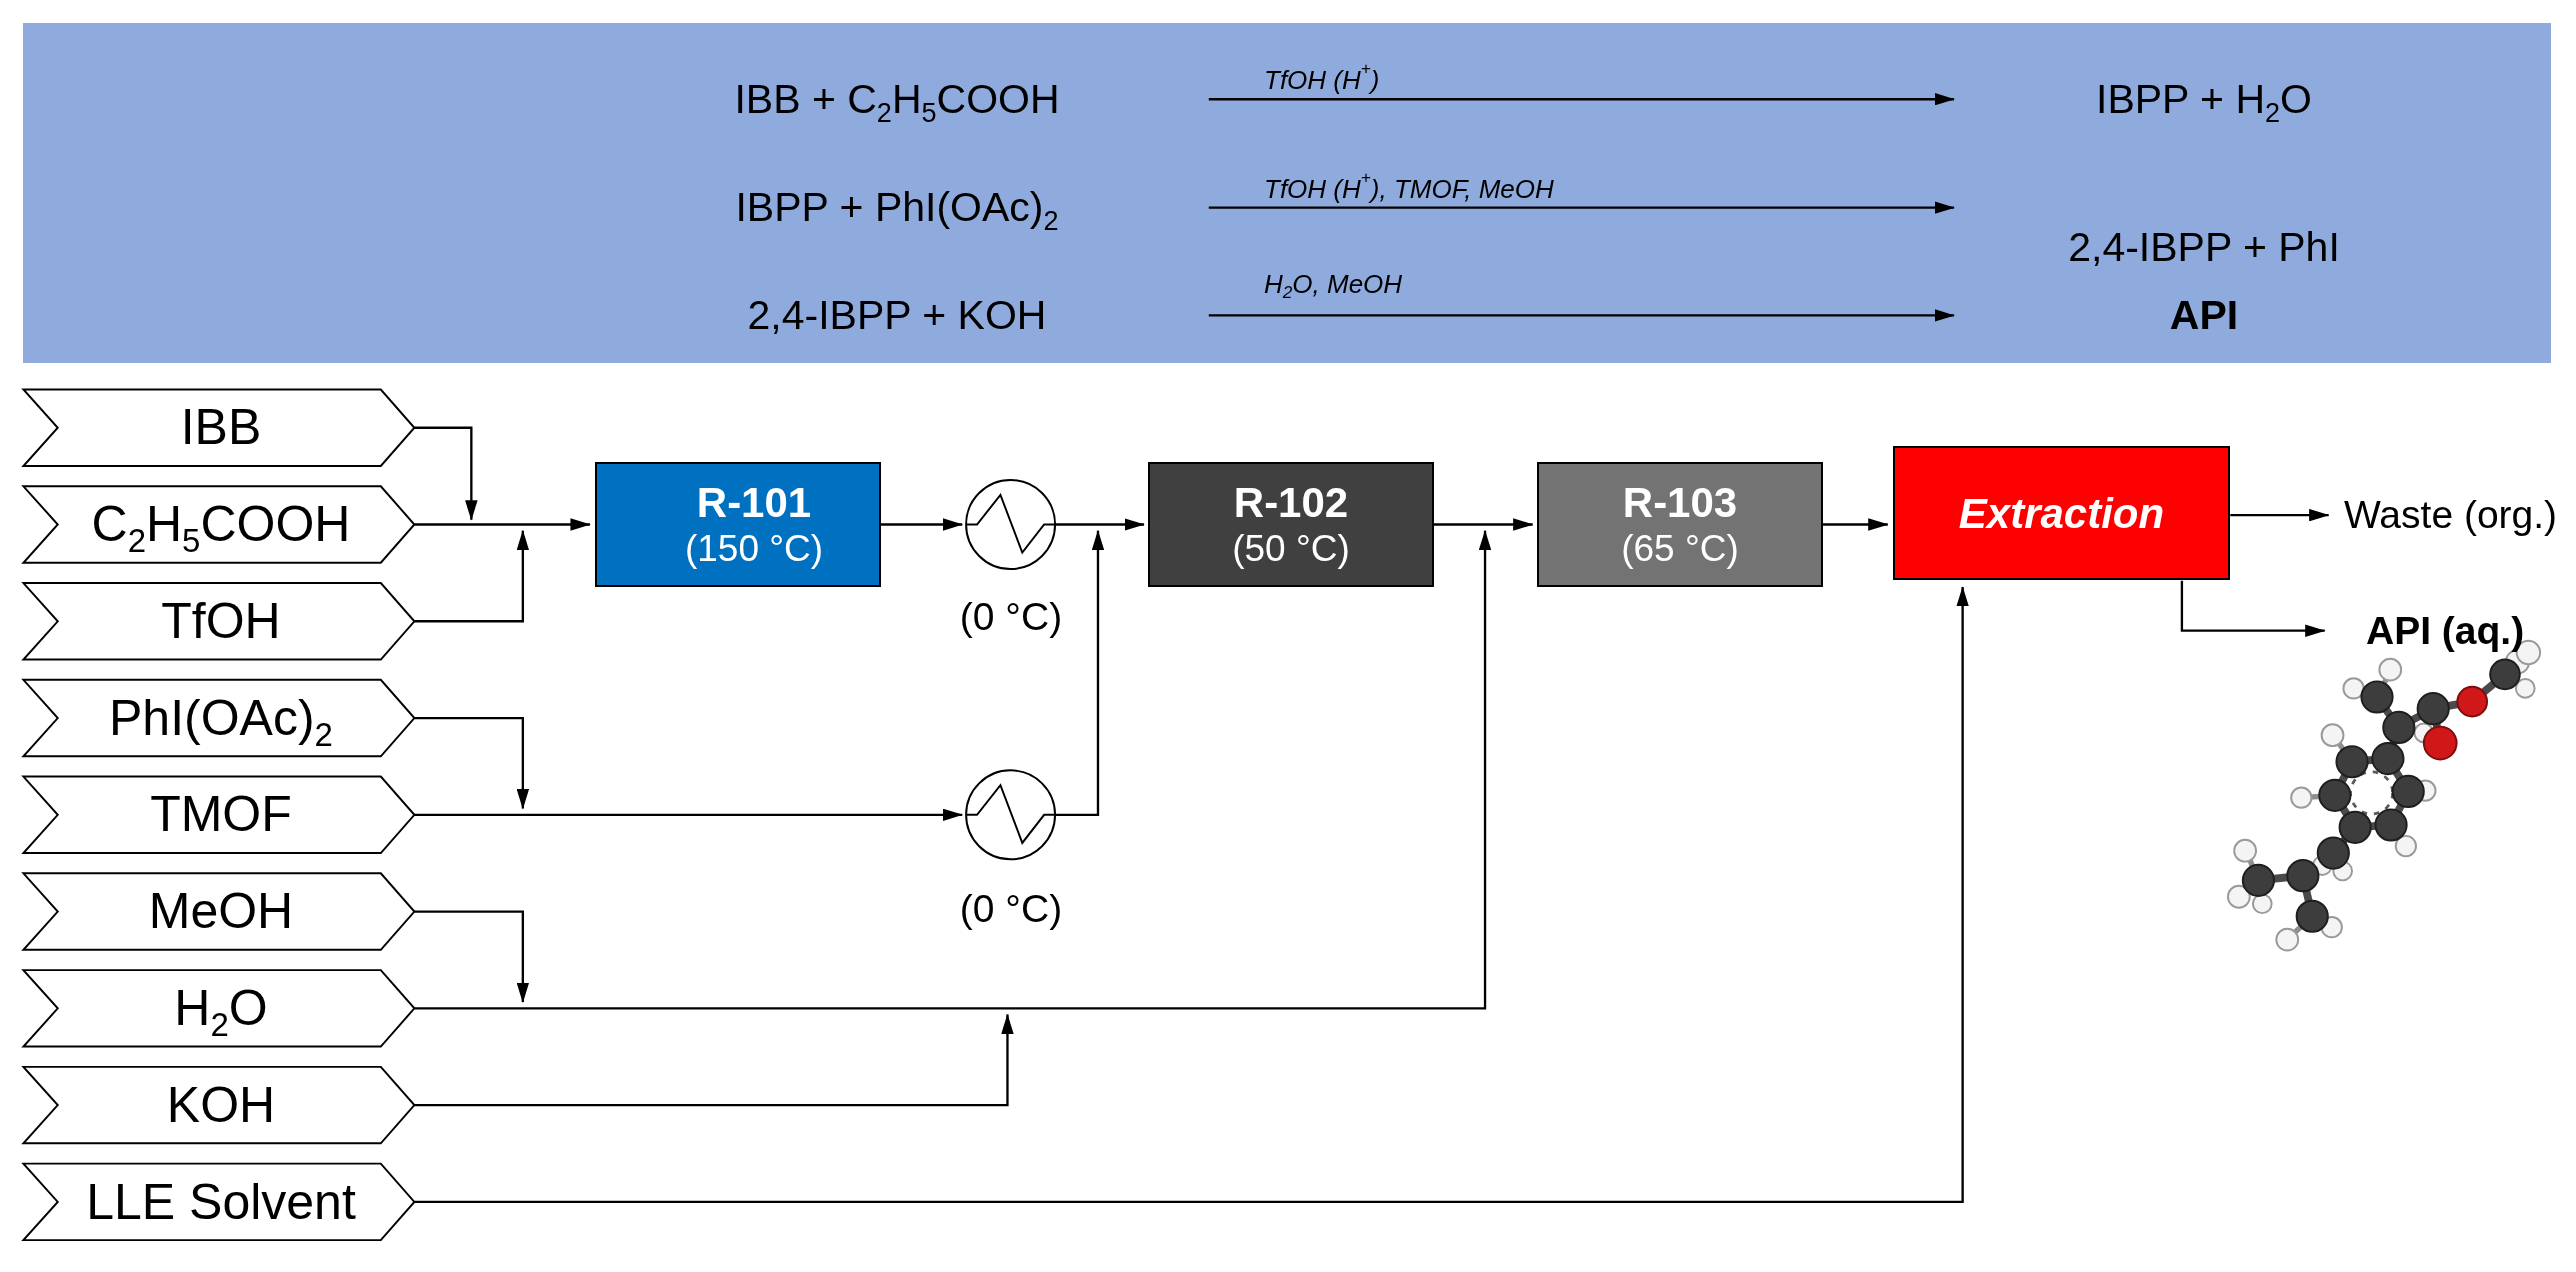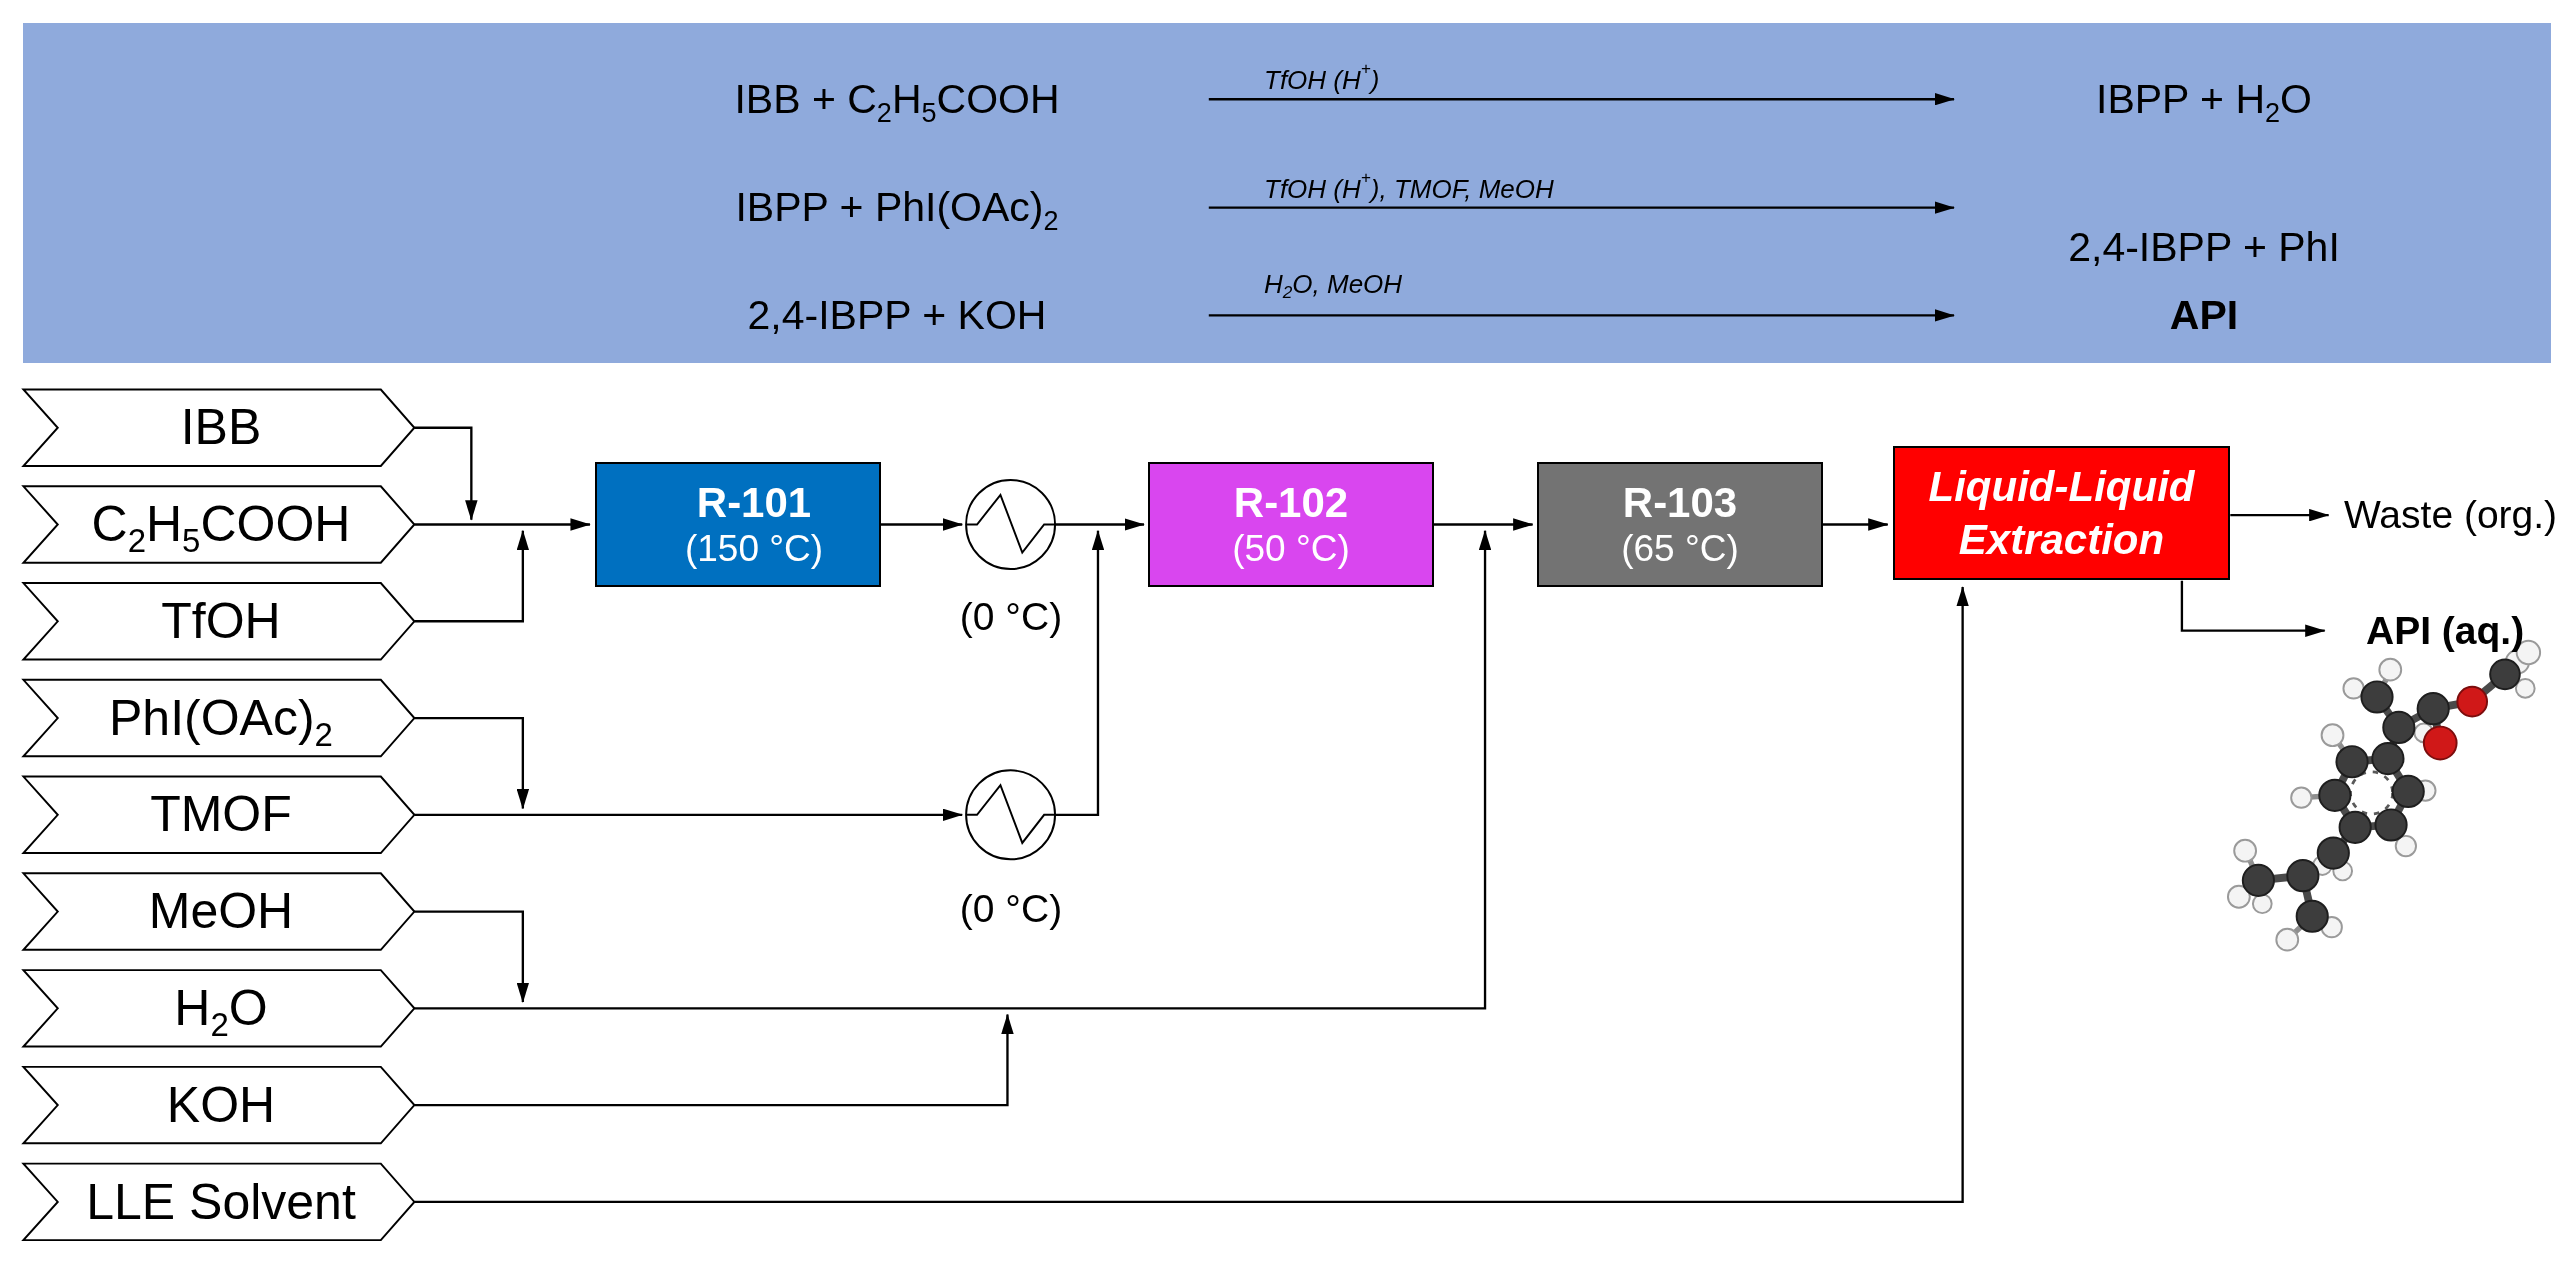--- a/index.html
+++ b/index.html
@@ -195,30 +195,29 @@
 <div class="abs stream-label" style="top:776px;">TMOF</div>
 <div class="abs stream-label" style="top:873px;">MeOH</div>
 <div class="abs stream-label" style="top:970px;">H<sub>2</sub>O</div>
 <div class="abs stream-label" style="top:1067px;">KOH</div>
 <div class="abs stream-label" style="top:1164px;">LLE Solvent</div>
 
 <div class="abs unit" style="left:595px;background:#0070C0;padding-left:32px;">
   <span class="unit-name">R-101</span>
   <span class="unit-temp">(150 °C)</span>
 </div>
-<div class="abs unit" style="left:1148px;background:#d946ef;">
+<div class="abs unit" style="left:1148px;background:#404040;">
   <span class="unit-name">R-102</span>
   <span class="unit-temp">(50 °C)</span>
 </div>
 <div class="abs unit" style="left:1537px;background:#737373;">
   <span class="unit-name">R-103</span>
   <span class="unit-temp">(65 °C)</span>
 </div>
 <div class="abs" id="lle-block" style="background:#FF0000;">
-  <span class="lle-line">Liquid-Liquid</span>
   <span class="lle-line">Extraction</span>
 </div>
 
 <div class="abs hx-label" style="top:593px;">(0 °C)</div>
 <div class="abs hx-label" style="top:885px;">(0 °C)</div>
 
 <div class="abs out-label" style="left:2344px;top:490px;">Waste (org.)</div>
 <div class="abs out-label eq-bold" style="left:2366px;top:606px;">API (aq.)</div>
 
 

